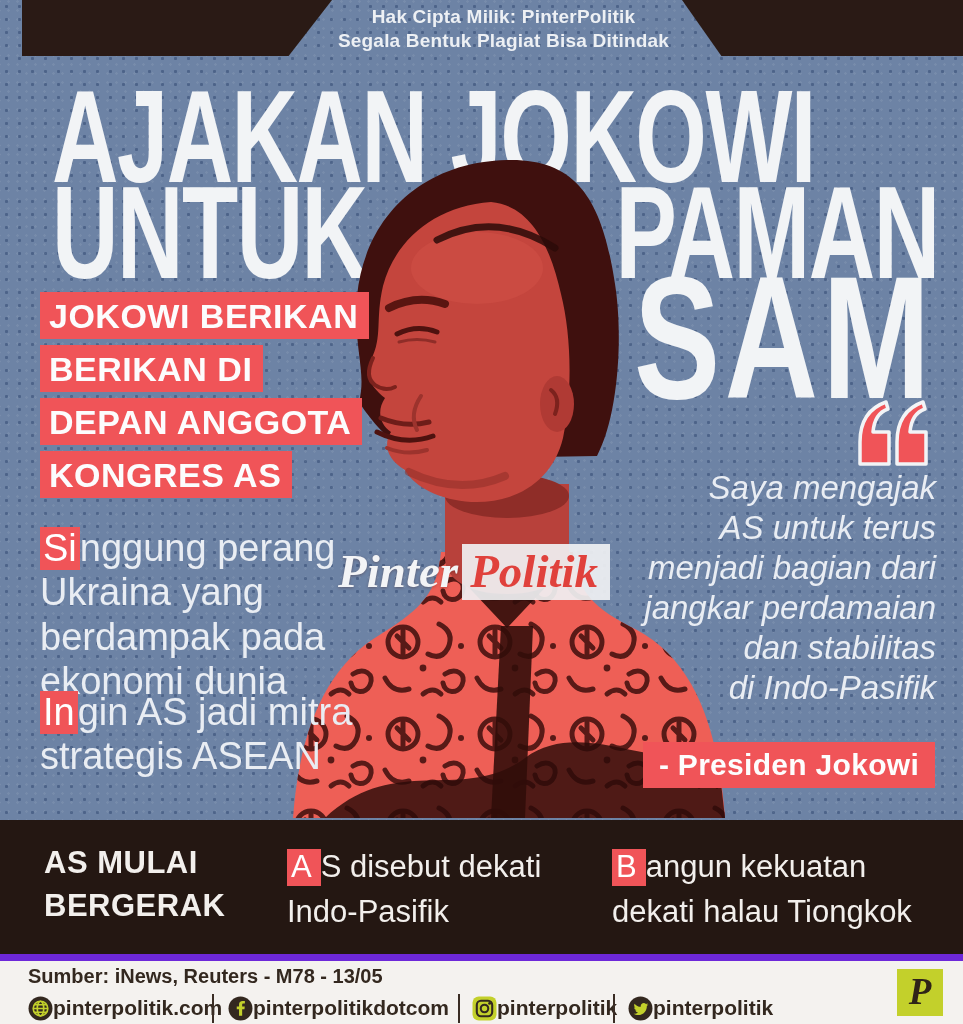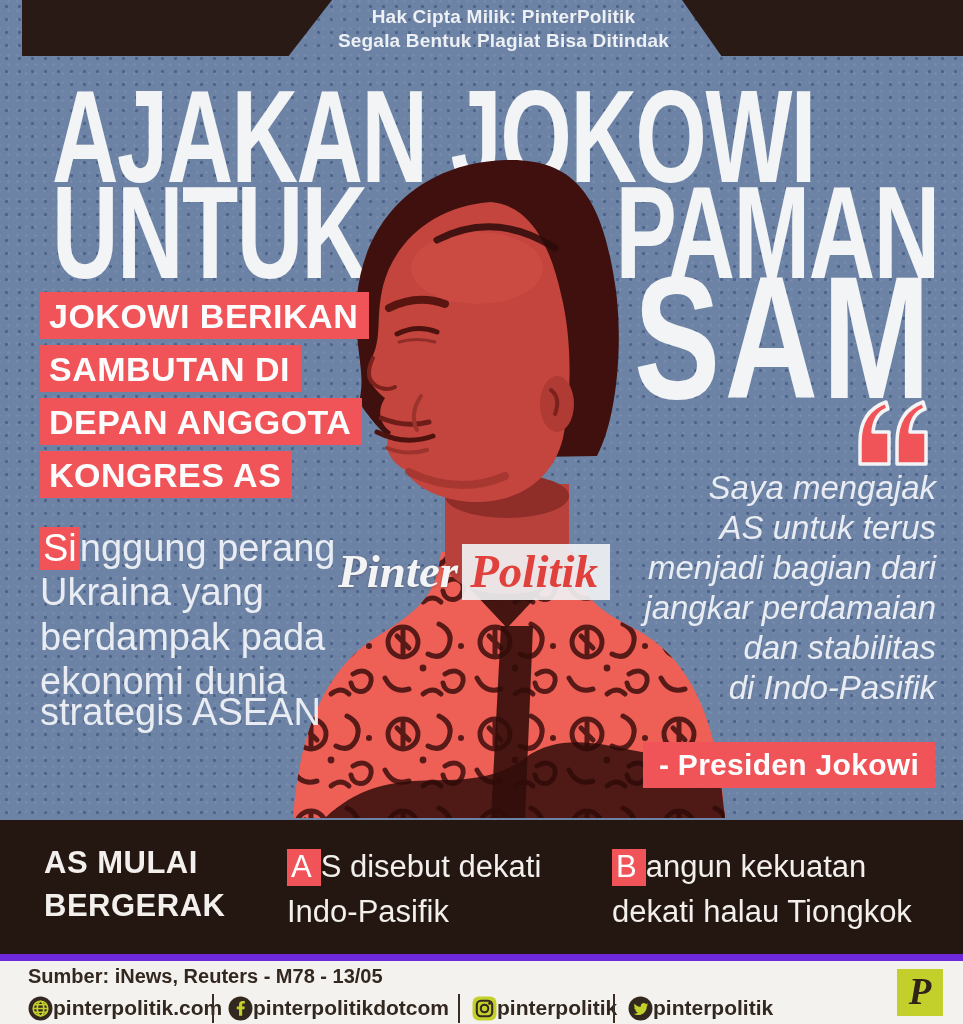--- a/index.html
+++ b/index.html
@@ -146,33 +146,34 @@
     <path d="M96,262 q24,10 48,4" fill="none" stroke="#6e1d19" stroke-width="5" stroke-linecap="round"></path>
     <path d="M92,276 q28,14 56,4" fill="none" stroke="#4e120f" stroke-width="5" stroke-linecap="round"></path>
     <path d="M102,292 q20,8 40,2" fill="none" stroke="#9c332d" stroke-width="4" stroke-linecap="round"></path>
     <path d="M136,240 q-12,18 -4,34" fill="none" stroke="#9c332d" stroke-width="4" stroke-linecap="round"></path>
     <path d="M124,316 q50,24 96,4" fill="none" stroke="#8f2d28" stroke-width="8" stroke-linecap="round" opacity=".55"></path>
     <path d="M152,84 q58,-30 118,8" fill="none" stroke="#2b0a08" stroke-width="7" stroke-linecap="round" opacity=".85"></path>
   </svg>
 
   <div class="abs headline">
     <div class="hl-line">JOKOWI BERIKAN</div>
-    <div class="hl-line">SAMBUTAN DI</div>
+    <div class="hl-line">BERIKAN DI</div>
     <div class="hl-line">DEPAN ANGGOTA</div>
     <div class="hl-line">KONGRES AS</div>
   </div>
 
   <div class="abs point p1">
     <div><span class="mark">Si</span><span>nggung perang</span></div>
     <div>Ukraina yang</div>
     <div>berdampak pada</div>
     <div>ekonomi dunia</div>
   </div>
 
   <div class="abs point p2">
+    <div><span class="mark">In</span><span>gin AS jadi mitra</span></div>
     <div>strategis ASEAN</div>
   </div>
 
   <div class="abs watermark">
     <span class="w1">Pinter</span><span class="w2">Politik</span>
   </div>
 
   <svg class="abs quote-icon" width="70" height="68" viewBox="0 0 140 136">
     <g fill="#f05458" stroke="#f2f4f6" stroke-width="7" stroke-linejoin="round">
       <path d="M56,4 C22,16 4,44 4,84 L4,128 L62,128 L62,64 L30,64 C32,40 42,24 60,18 Z"></path>

